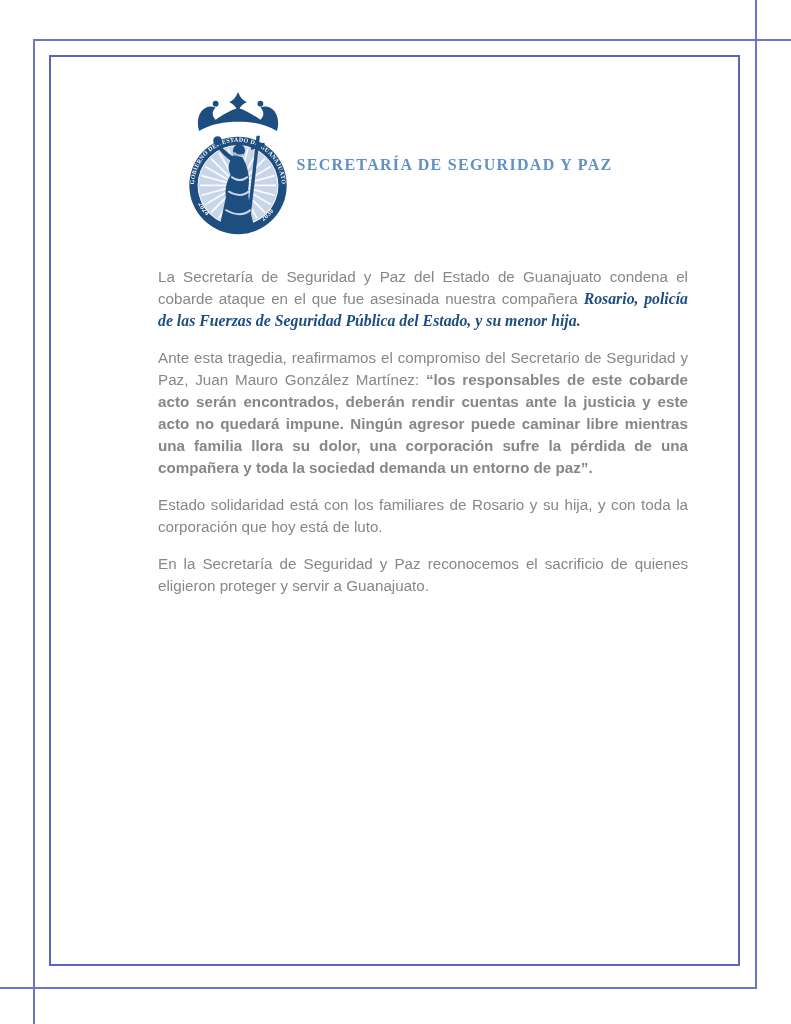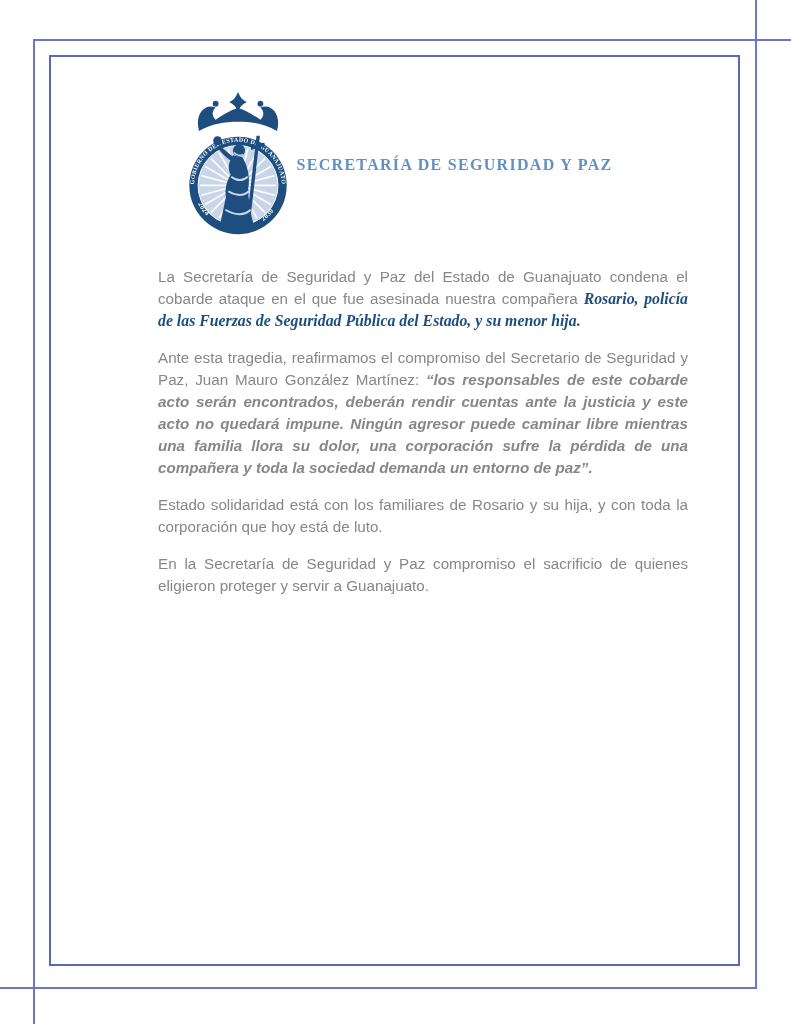--- a/index.html
+++ b/index.html
@@ -73,21 +73,20 @@
   .seg-normal { }
   .seg-navy-bold-italic {
     font-family: "Liberation Serif", serif;
     font-weight: bold;
     font-style: italic;
     color: #1d4e7f;
     font-size: 15.8px;
   }
   .seg-gray-bold-italic {
     font-weight: bold;
-    font-style: italic;
   }
 </style>
 </head>
 <body>
 
 <div class="page">
 
   <div class="frame-line outer-top"></div>
   <div class="frame-line outer-left"></div>
   <div class="frame-line outer-right"></div>
@@ -153,16 +152,16 @@
 
     <div class="wordmark-block">
       <div class="wordmark-subtitle">SECRETARÍA DE SEGURIDAD Y PAZ</div>
     </div>
   </div>
 
   <div class="body-text">
       <p><span class="seg-normal">La Secretaría de Seguridad y Paz del Estado de Guanajuato condena el cobarde ataque en el que fue asesinada nuestra compañera </span><span class="seg-navy-bold-italic">Rosario, policía de las Fuerzas de Seguridad Pública del Estado, y su menor hija.</span></p>
       <p><span class="seg-normal">Ante esta tragedia, reafirmamos el compromiso del Secretario de Seguridad y Paz, Juan Mauro González Martínez: </span><span class="seg-gray-bold-italic">“los responsables de este cobarde acto serán encontrados, deberán rendir cuentas ante la justicia y este acto no quedará impune. Ningún agresor puede caminar libre mientras una familia llora su dolor, una corporación sufre la pérdida de una compañera y toda la sociedad demanda un entorno de paz”.</span></p>
       <p><span class="seg-normal">Estado solidaridad está con los familiares de Rosario y su hija, y con toda la corporación que hoy está de luto.</span></p>
-      <p><span class="seg-normal">En la Secretaría de Seguridad y Paz compromiso el sacrificio de quienes eligieron proteger y servir a Guanajuato.</span></p>
+      <p><span class="seg-normal">En la Secretaría de Seguridad y Paz reconocemos el sacrificio de quienes eligieron proteger y servir a Guanajuato.</span></p>
     </div>
 
 </div>
 
 </body></html>

